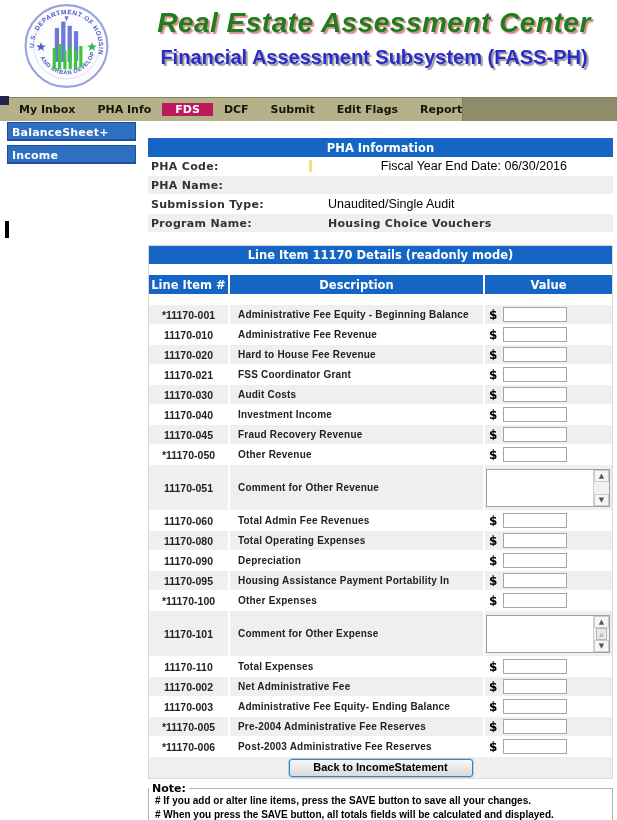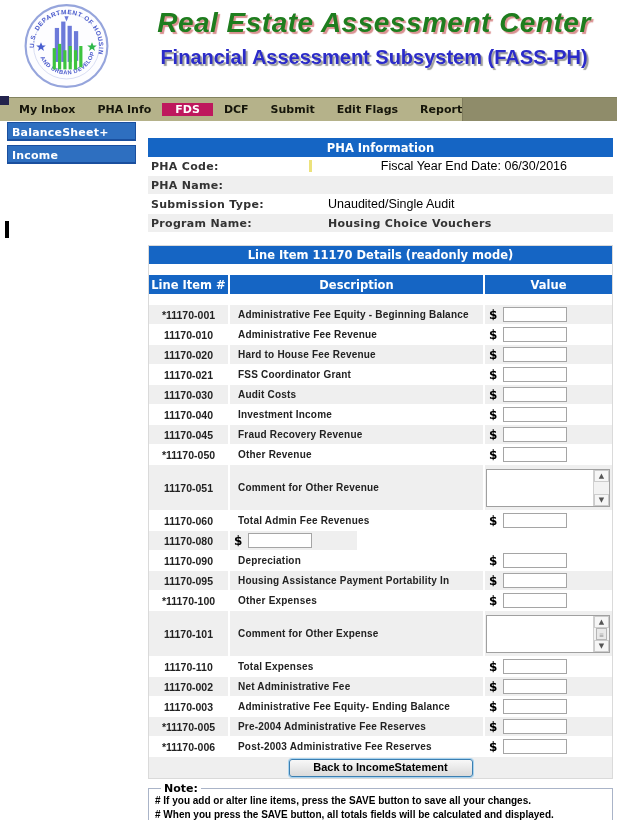--- a/index.html
+++ b/index.html
@@ -77,21 +77,21 @@
                 color:#888;text-align:center;line-height:11px;box-sizing:border-box;}
 
   .btn-row{height:21px;background:#efefef;display:flex;align-items:center;justify-content:center;}
   .back-btn{width:184px;height:18px;font-size:11px;font-weight:600;font-family:"Liberation Sans",sans-serif;
             background:linear-gradient(#f8f8f8,#dadada);border:1px solid #3c7fb1;border-radius:3px;
             box-shadow:0 0 0 1px #a8d3ef;color:#000;cursor:pointer;padding:0;line-height:15px;}
 
   
   .note{margin-top:9px;width:465px;box-sizing:border-box;border:1px solid #aab4c8;
         padding:5px 6px 3px;position:relative;}
-  .note-legend{position:absolute;top:-7px;left:12px;background:#fff;padding:0 3px;
+  .note-legend{position:absolute;top:-7px;left:0;background:#fff;padding:0 3px;
                font-size:11px;font-weight:bold;color:#000;}
   .note-line{font-size:10px;font-family:"Liberation Sans",sans-serif;font-weight:bold;
              line-height:1.4;color:#000;white-space:nowrap;}
 </style>
 </head>
 <body>
 
 <div class="masthead">
   <svg class="logo" viewBox="0 0 80 80">
     <circle cx="40" cy="40" r="38.5" fill="#fdfdff" stroke="#96a5dc" stroke-width="2"></circle>
@@ -267,20 +267,21 @@
         <div class="trow">
           <div class="cell td1 c1">11170-060</div>
           <div class="cell td2 c2">Total Admin Fee Revenues</div>
           <div class="cell td3 c3">
             <span class="dollar">$</span>
             <input class="money-input" type="text" readonly="" style="">
           </div>
         </div>
         <div class="trow odd">
           <div class="cell td1 c1">11170-080</div>
+          <div class="cell td2 c2">Total Operating Expenses</div>
           <div class="cell td3 c3">
             <span class="dollar">$</span>
             <input class="money-input" type="text" readonly="" style="">
           </div>
         </div>
         <div class="trow">
           <div class="cell td1 c1">11170-090</div>
           <div class="cell td2 c2">Depreciation</div>
           <div class="cell td3 c3">
             <span class="dollar">$</span>

